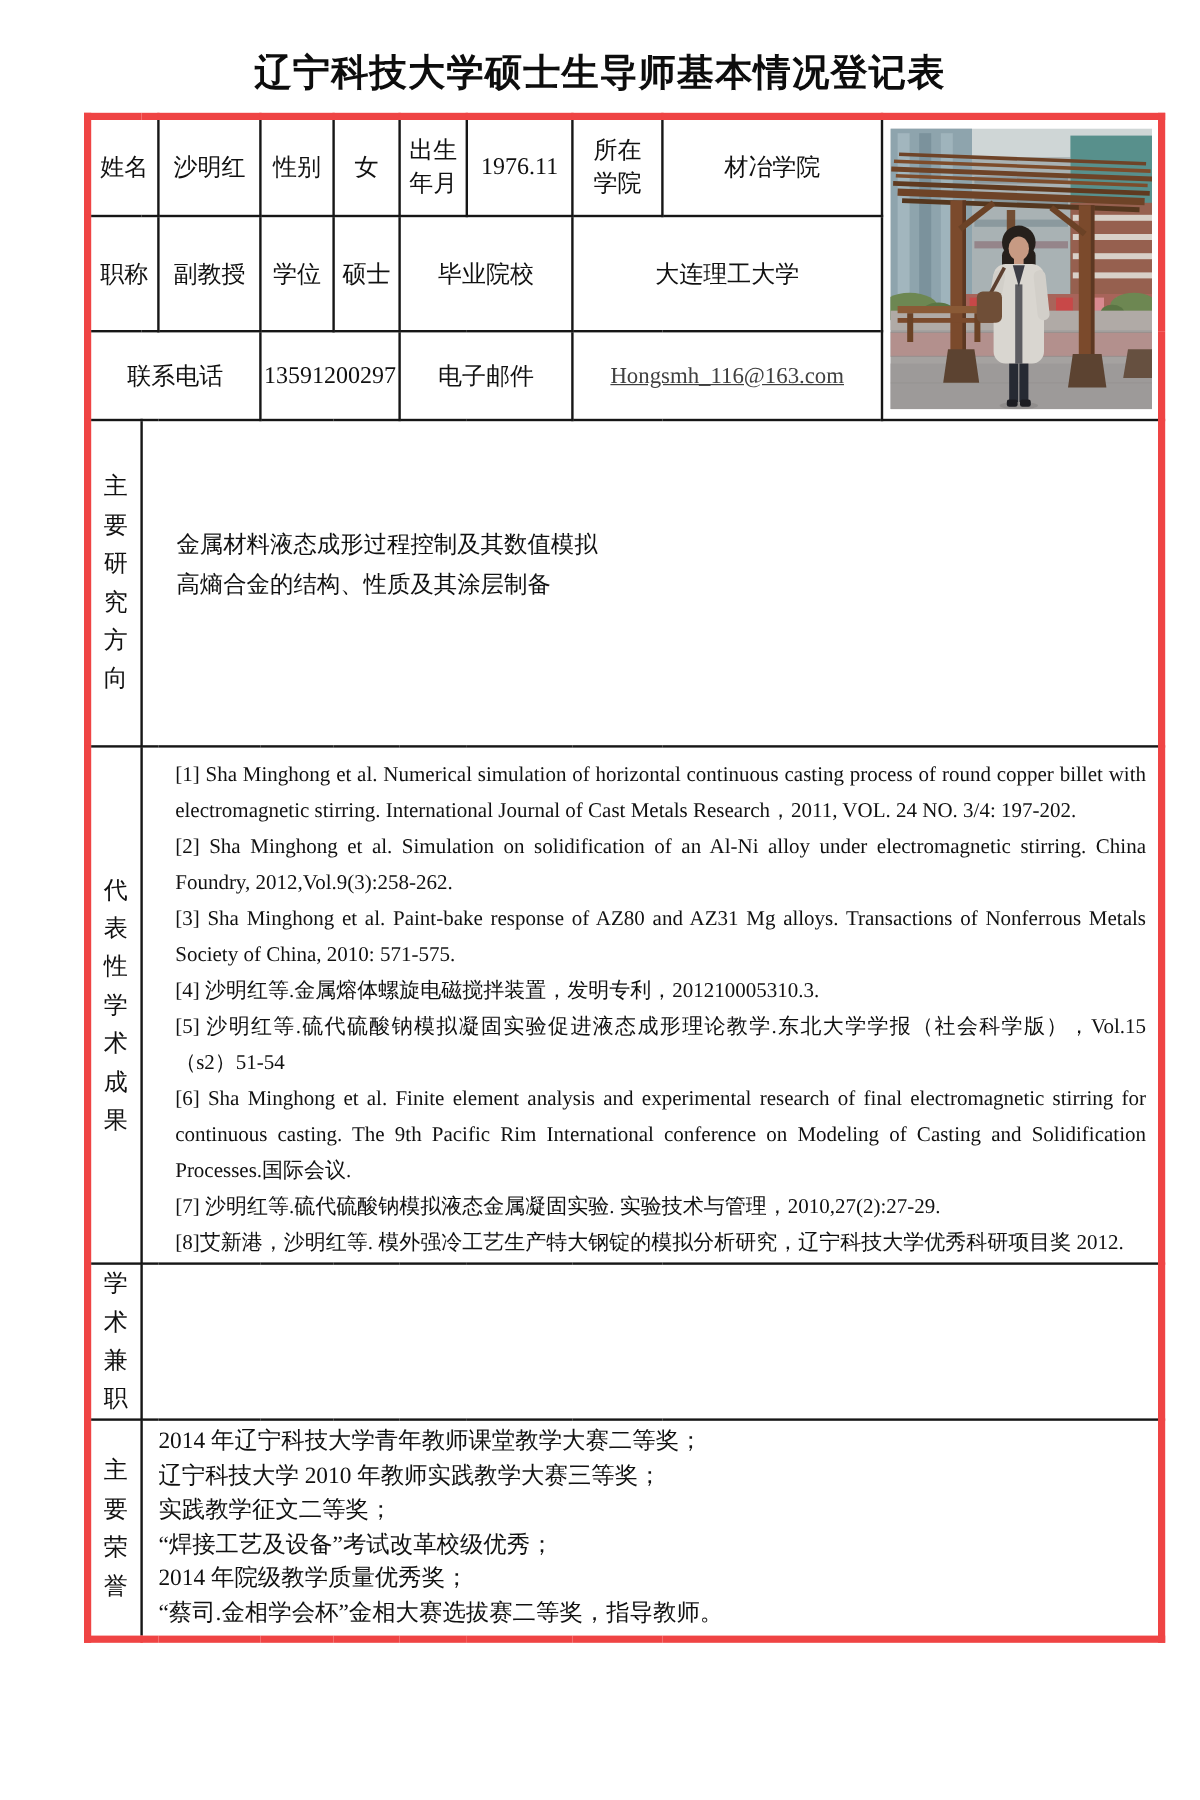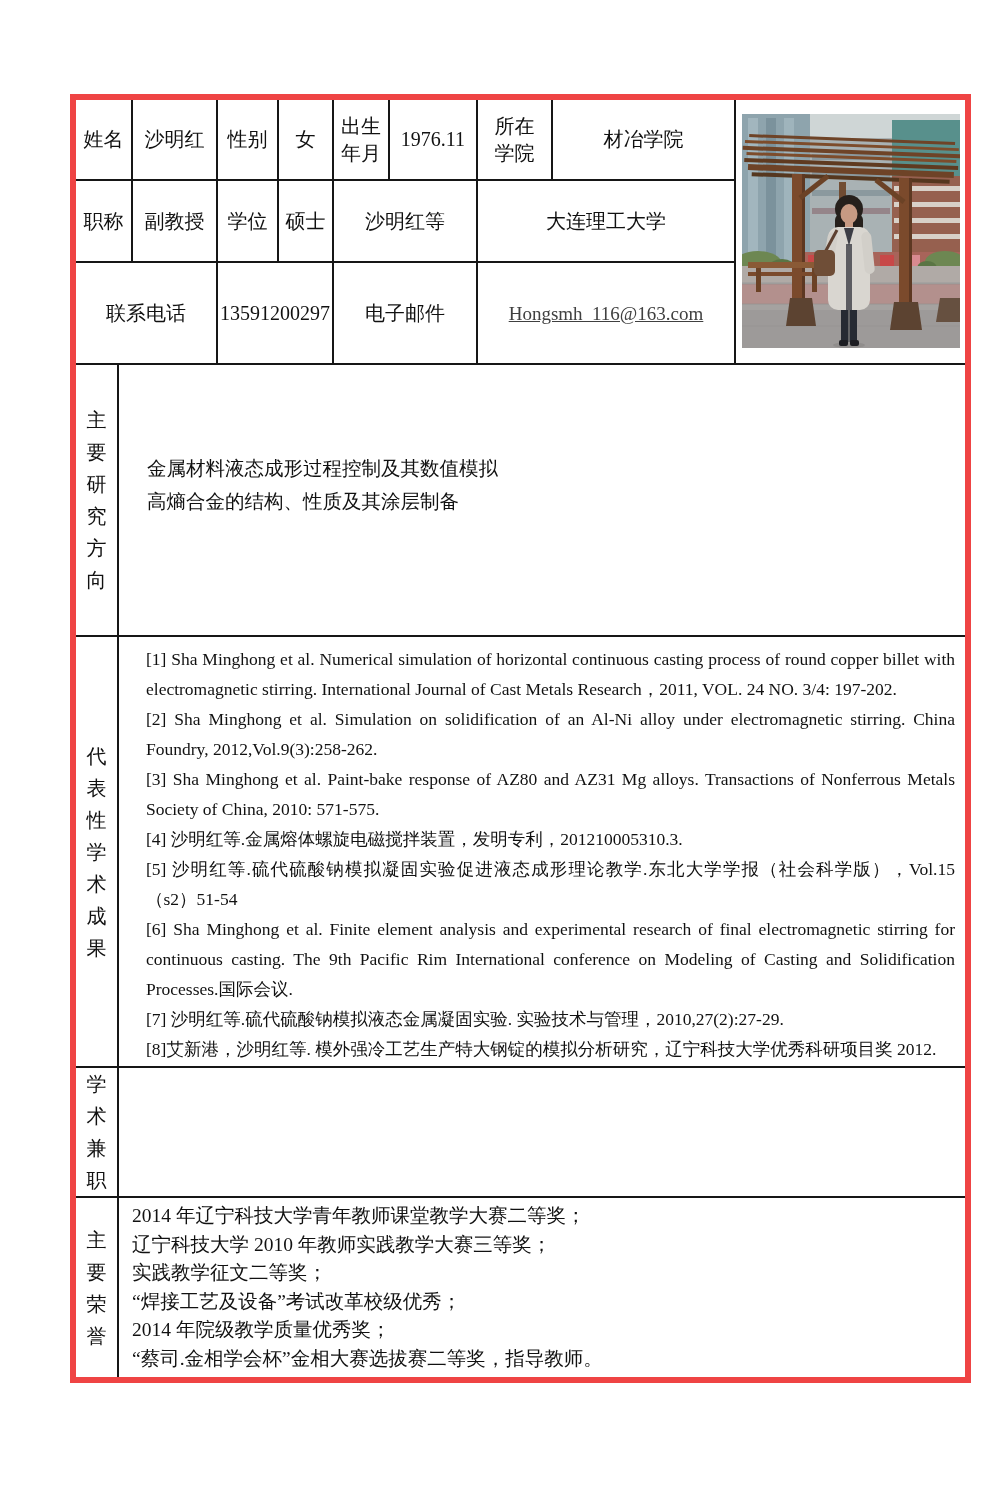--- a/index.html
+++ b/index.html
@@ -46,20 +46,21 @@
   td.honor-cell p { font-size:19.5px; line-height:28.5px; text-align:left; }
 
   .email-link { text-decoration:underline; color:#404040; font-size:19px; }
   td.phone-val { font-size:20px;margin-top:28px; }
 </style>
 </head>
 <body>
 
 <div class="page">
 
+  <div class="doc-title">辽宁科技大学硕士生导师基本情况登记表</div>
 
   <table class="form">
     <colgroup>
       <col style="width:45px">
         <col style="width:14px">
         <col style="width:85px">
       <col style="width:61px">
         <col style="width:55px">
         <col style="width:56px">
       <col style="width:88px">
@@ -170,30 +171,30 @@
             <rect x="72" y="136" width="21" height="26" rx="5" fill="#6f4e37"></rect>
             <rect x="99" y="196" width="7.5" height="32" fill="#262a33"></rect>
             <rect x="107.5" y="196" width="7.5" height="32" fill="#262a33"></rect>
             <rect x="97" y="226" width="9" height="6" rx="2" fill="#1d1d22"></rect>
             <rect x="108" y="226" width="9" height="6" rx="2" fill="#1d1d22"></rect>
           </g>
         </svg>
       </td>
     </tr>
 
-    <tr style="height:82px">
+    <tr style="height:96px">
       <td colspan="2" class="lbl">职称</td>
       <td class="val">副教授</td>
       <td class="lbl">学位</td>
       <td class="val">硕士</td>
-      <td colspan="2" class="lbl">沙明红等</td>
+      <td colspan="2" class="lbl">毕业院校</td>
       <td colspan="2" class="val">大连理工大学</td>
     </tr>
 
-    <tr style="height:102px">
+    <tr style="height:74px">
       <td colspan="3" class="lbl">联系电话</td>
       <td colspan="2" class="val phone-val">13591200297</td>
       <td colspan="2" class="lbl">电子邮件</td>
       <td colspan="2" class="val">
         <span class="email-link">Hongsmh_116@163.com</span>
       </td>
     </tr>
 
     <tr style="height:272px">
       <td class="vlabel">

